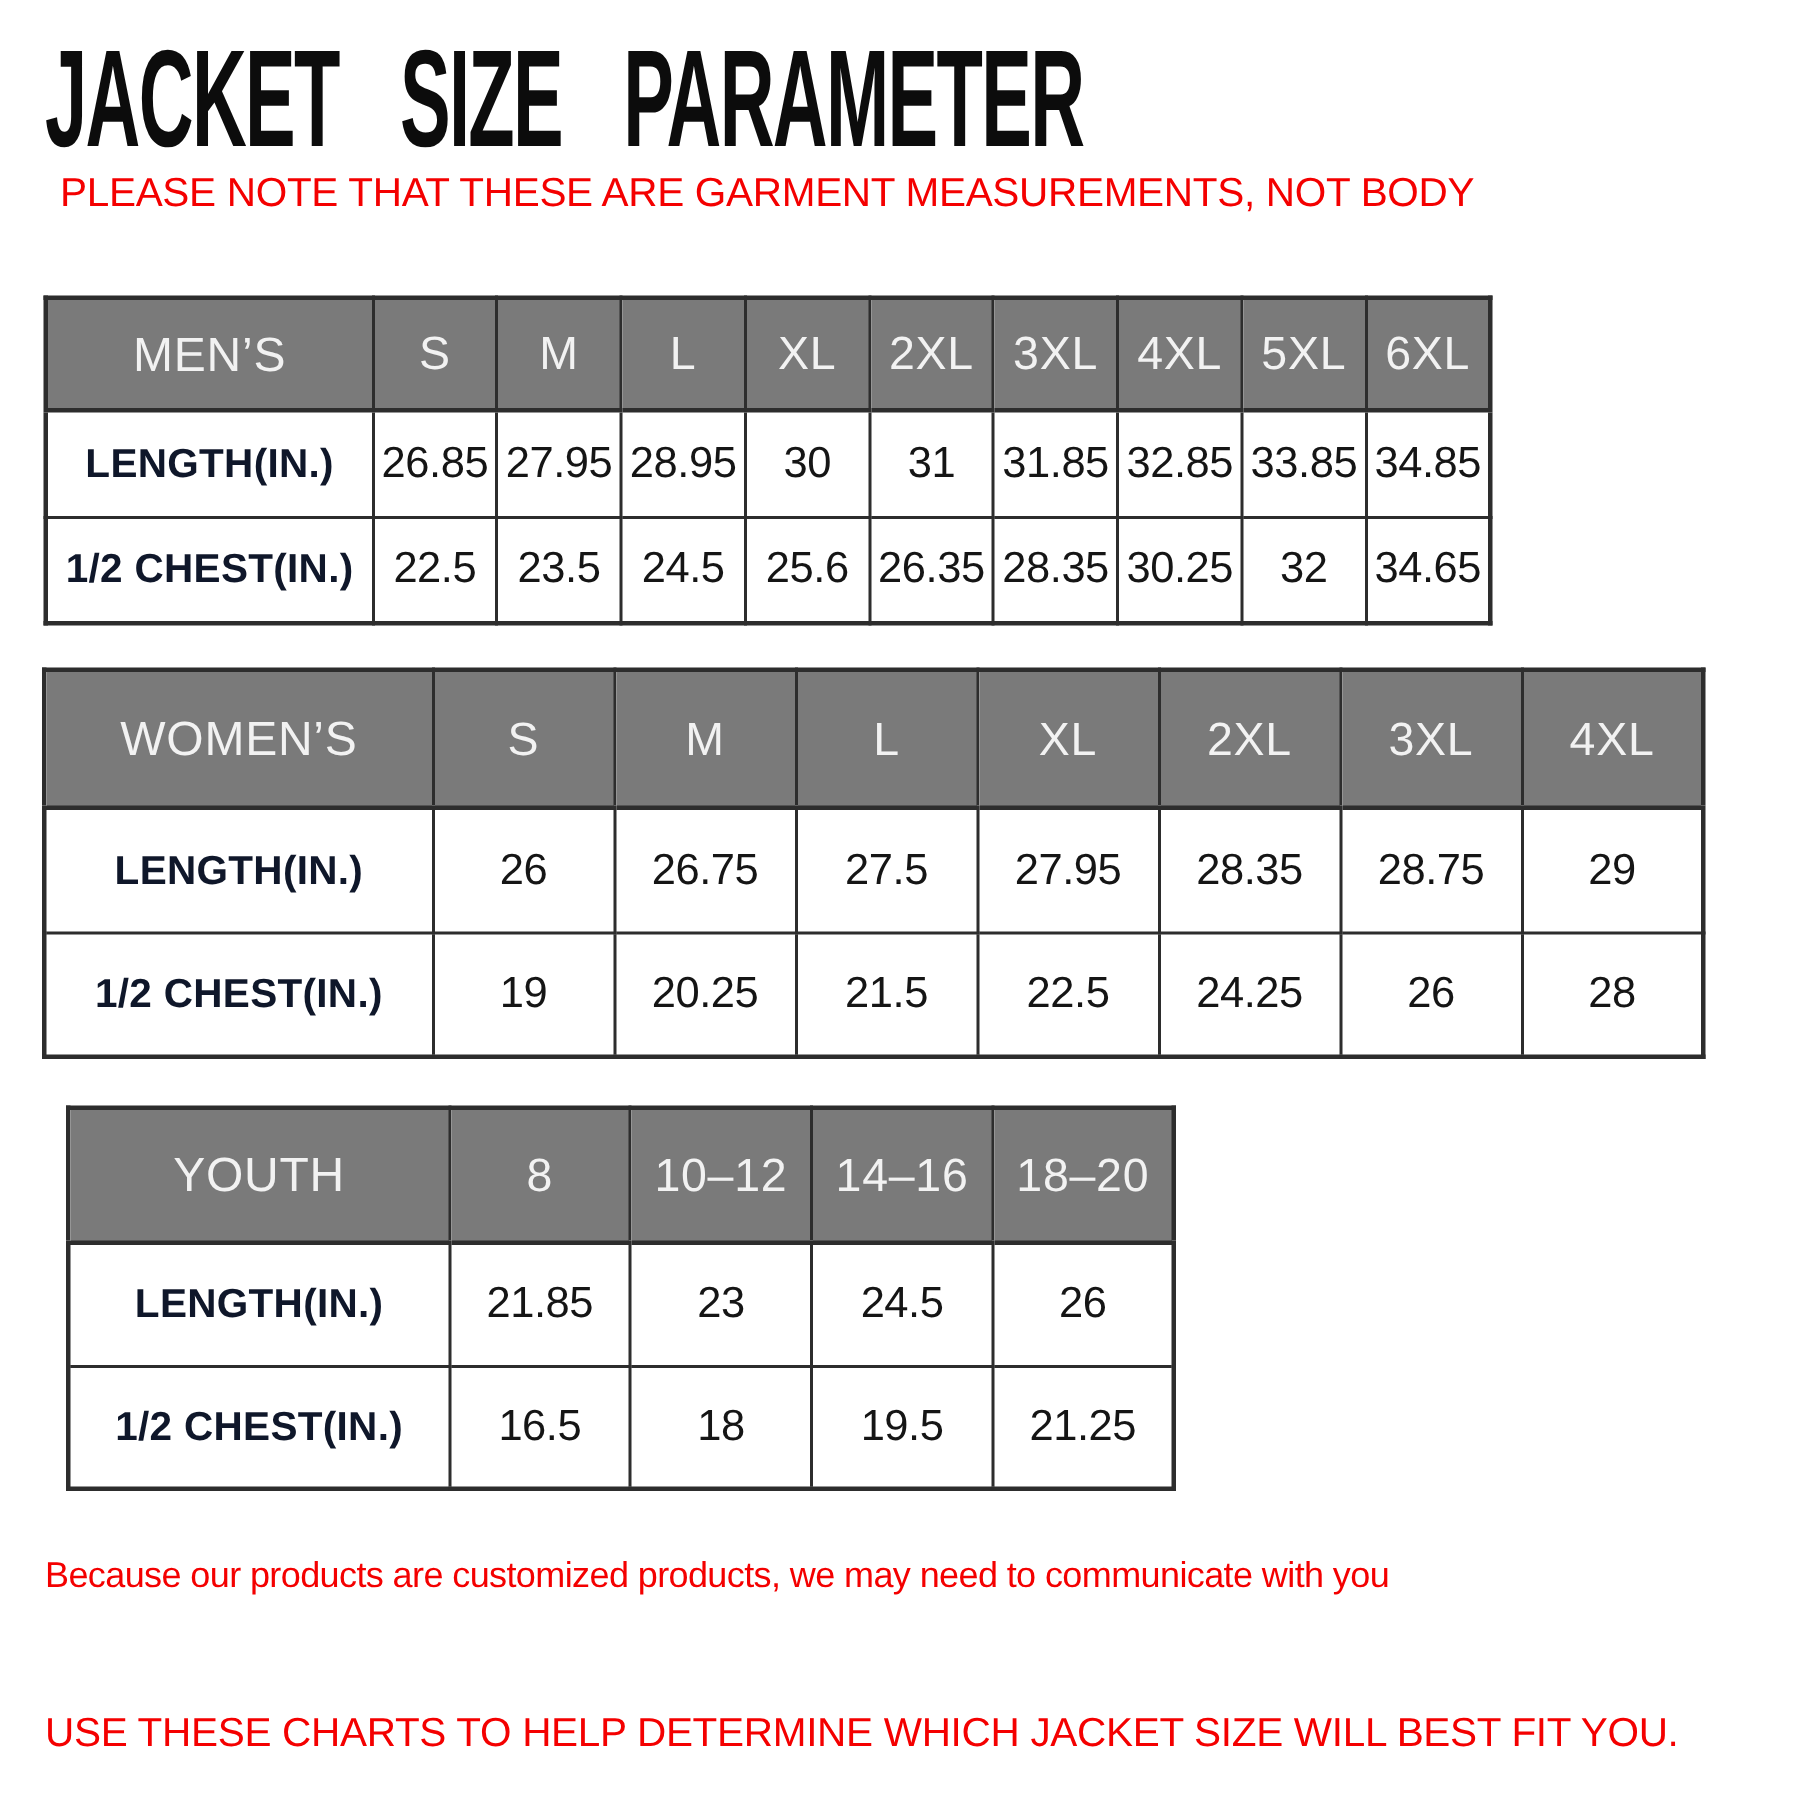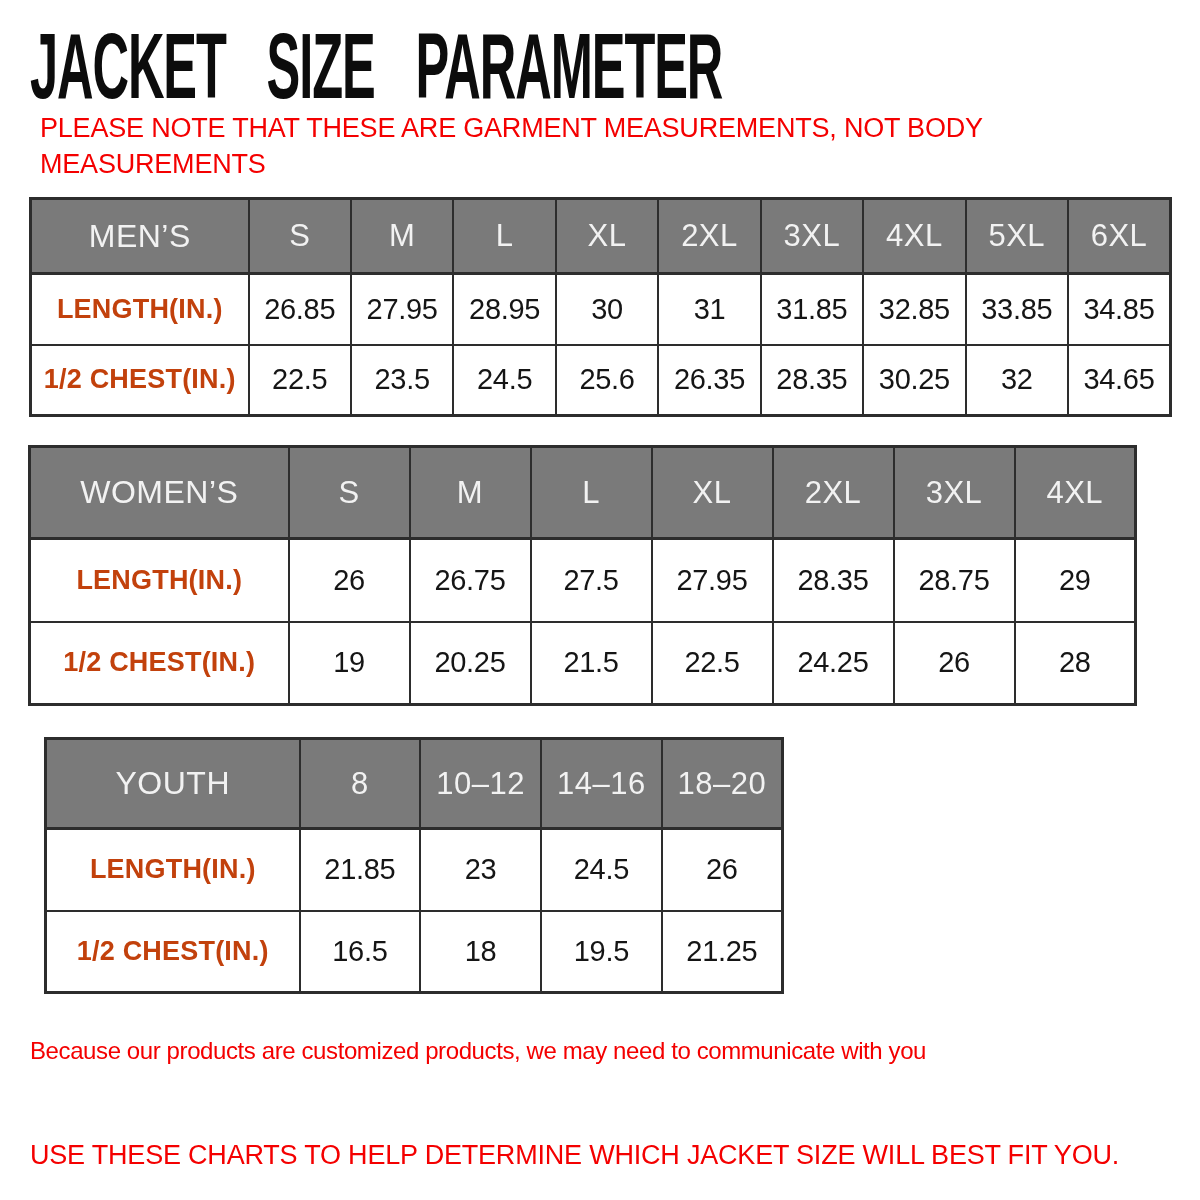--- a/index.html
+++ b/index.html
@@ -51,28 +51,28 @@
   }
   .tbl thead th{
     background:var(--hdr-bg);
     color:var(--hdr-text);
     font-size:31px;font-weight:400;
     letter-spacing:0.5px;
     border-bottom:3px solid var(--border);
   }
   .tbl thead th:first-child{font-size:32px;}
   .tbl td.label-cell{
-    font-size:27px;font-weight:700;letter-spacing:0.2px;color:#c2410c;
+    font-size:27px;font-weight:700;letter-spacing:0.2px;color:#0f172a;
   }
   .tbl td.num-cell{
     font-size:29px;font-weight:400;color:#151515;letter-spacing:-0.3px;
   }
 
   .mens{left:29px;top:197px;}
-  .mens table{width:1143px;padding-left:15px;}
+  .mens table{width:966px;padding-left:15px;}
   .mens th:first-child{width:218px;}
   .mens thead tr{height:75px;}
   .mens tbody tr{height:71px;}
 
   .womens{left:28px;top:445px;}
   .womens table{width:1109px;}
   .womens th:first-child{width:259px;}
   .womens thead tr{height:92px;}
   .womens tbody tr{height:83px;}
 
@@ -97,21 +97,20 @@
 </style>
 </head>
 <body>
 
 <div class="page">
 
   <h1 class="title">JACKET SIZE PARAMETER</h1>
 
   <div class="note">
     <div>PLEASE NOTE THAT THESE ARE GARMENT MEASUREMENTS, NOT BODY</div>
-    <div>MEASUREMENTS</div>
   </div>
 
   <div class="tbl mens">
       <table>
         <thead>
           <tr>
             <th>MEN’S</th>
             <th>S</th>
             <th>M</th>
             <th>L</th>

